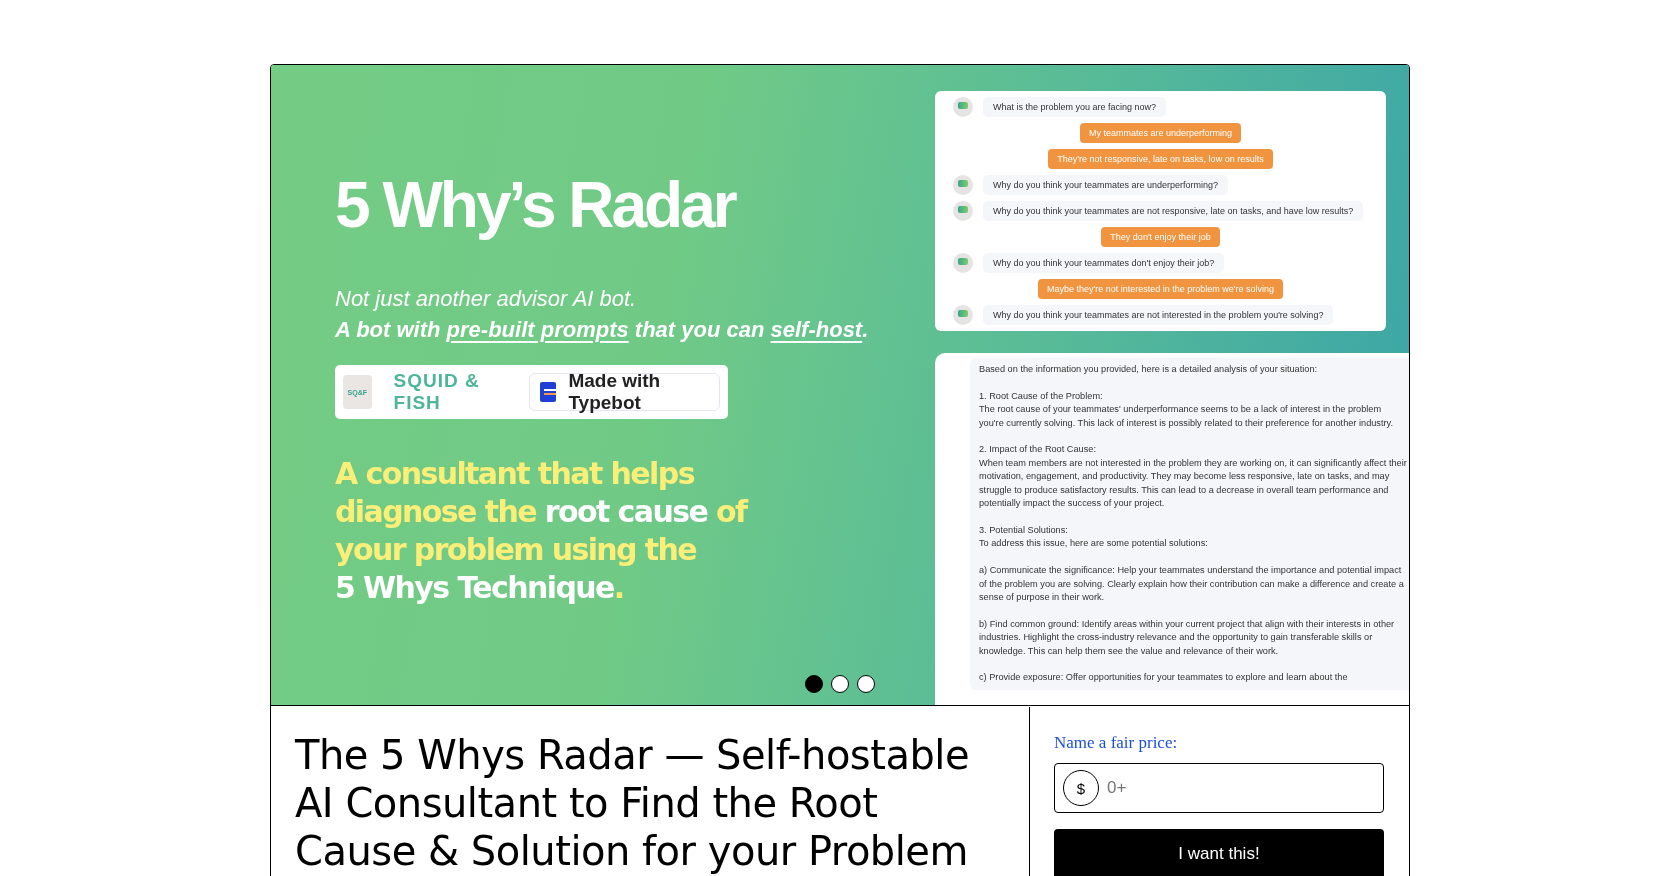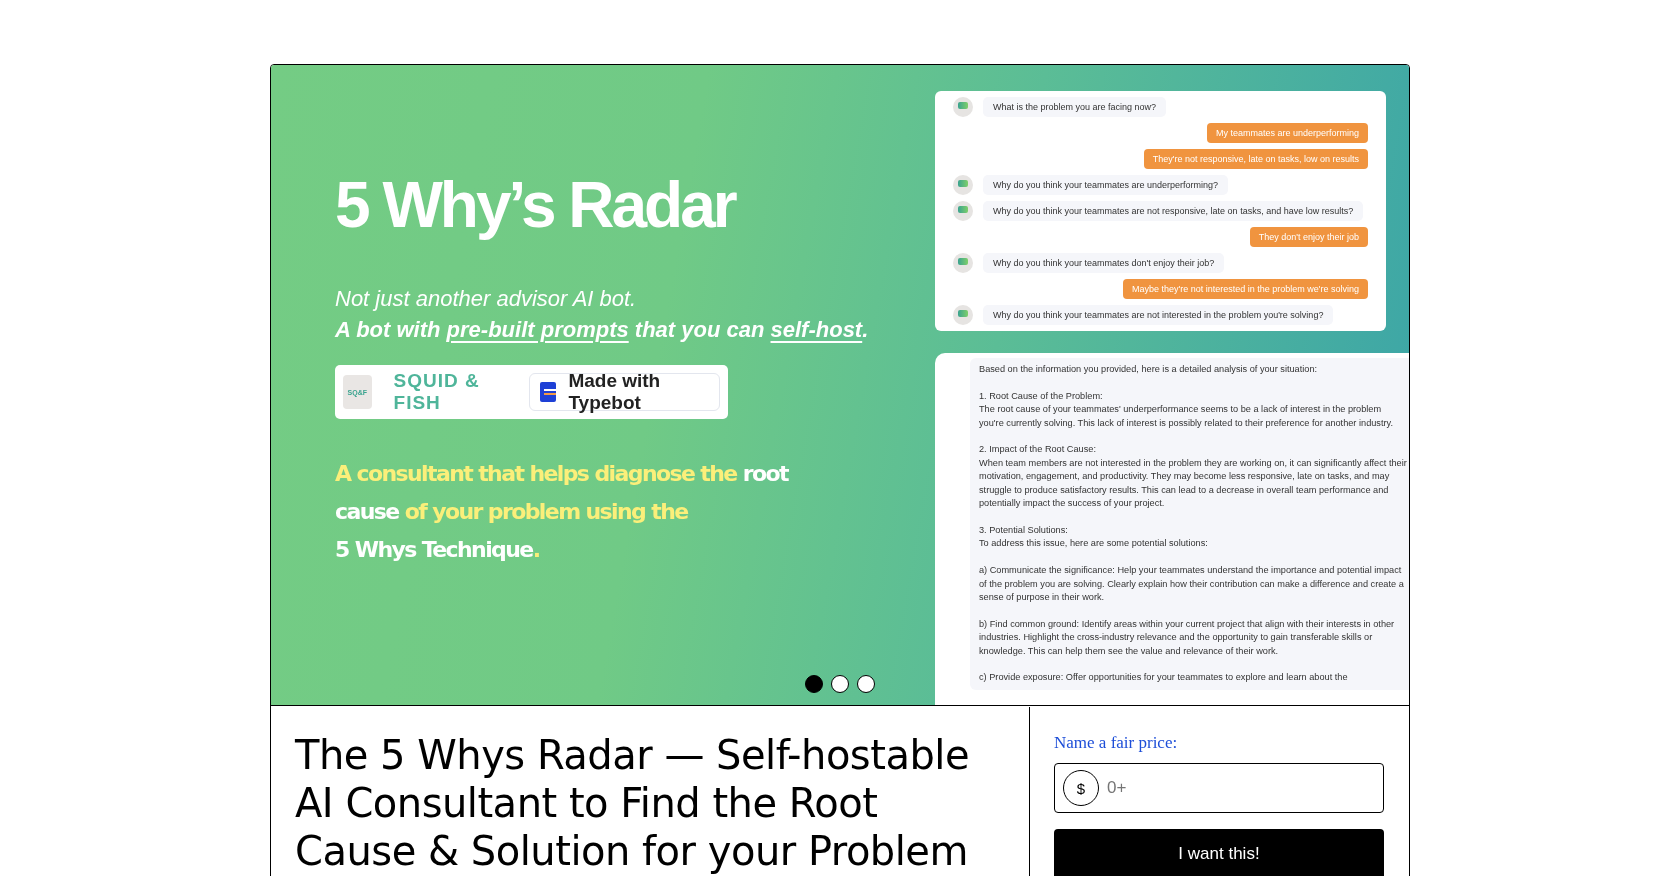--- a/index.html
+++ b/index.html
@@ -47,21 +47,21 @@
   }
   .tb-icon {
     width: 20px; height: 20px; background: #1e40d6; border-radius: 2px; position: relative;
   }
   .tb-icon::before { content: ""; position: absolute; left: 4px; top: 7px; width: 12px; height: 2px; background: #fff; }
   .tb-icon::after { content: ""; position: absolute; left: 4px; top: 11px; width: 12px; height: 2px; background: #f29a45; }
   .tb-label { margin-left: 12px; font-size: 19px; font-weight: bold; color: #222; font-family: "Liberation Sans", sans-serif; }
 
   .tagline {
     position: absolute; left: 64px; top: 390px; width: 480px;
-    font-family: "DejaVu Sans", sans-serif; font-weight: bold; font-size: 22px; line-height: 38px;
+    font-family: "DejaVu Sans", sans-serif; font-weight: bold; font-size: 30px; line-height: 38px;
     letter-spacing: -1.6px; color: #fbef7a;
   }
   .tagline .w { color: #ffffff; }
 
   .dots { position: absolute; left: 534px; top: 610px; display: flex; gap: 8px; }
   .dot { width: 18px; height: 18px; border-radius: 50%; border: 1.5px solid #000; background: #fff; cursor: pointer; }
   .dot.active { background: #000; }
 
   .chat1 {
     position: absolute; left: 664px; top: 26px; width: 451px; height: 240px;
@@ -73,21 +73,21 @@
     position: relative;
   }
   .msg.bot .avatar::after {
     content: ""; position: absolute; left: 5px; top: 5px; width: 10px; height: 7px; border-radius: 2px;
     background: linear-gradient(90deg, #3aa38f, #7ecf6a);
   }
   .bubble-bot {
     background: #f5f6fa; border-radius: 5px; padding: 0 10px; height: 20px; line-height: 20px;
     font-size: 9px; color: #333; white-space: nowrap;
   }
-  .msg.user { justify-content: flex-end; }
+  .msg.user { justify-content: center; }
   .bubble-user {
     background: #f0943f; color: #fff; border-radius: 4px; padding: 0 9px; height: 20px; line-height: 20px;
     font-size: 9px; white-space: nowrap;
   }
 
   .chat2 {
     position: absolute; left: 664px; top: 288px; width: 502px; height: 400px;
     background: #fff; border-radius: 10px 10px 0 0; padding: 5px 20px 0 35px; overflow: hidden;
   }
   .analysis {

